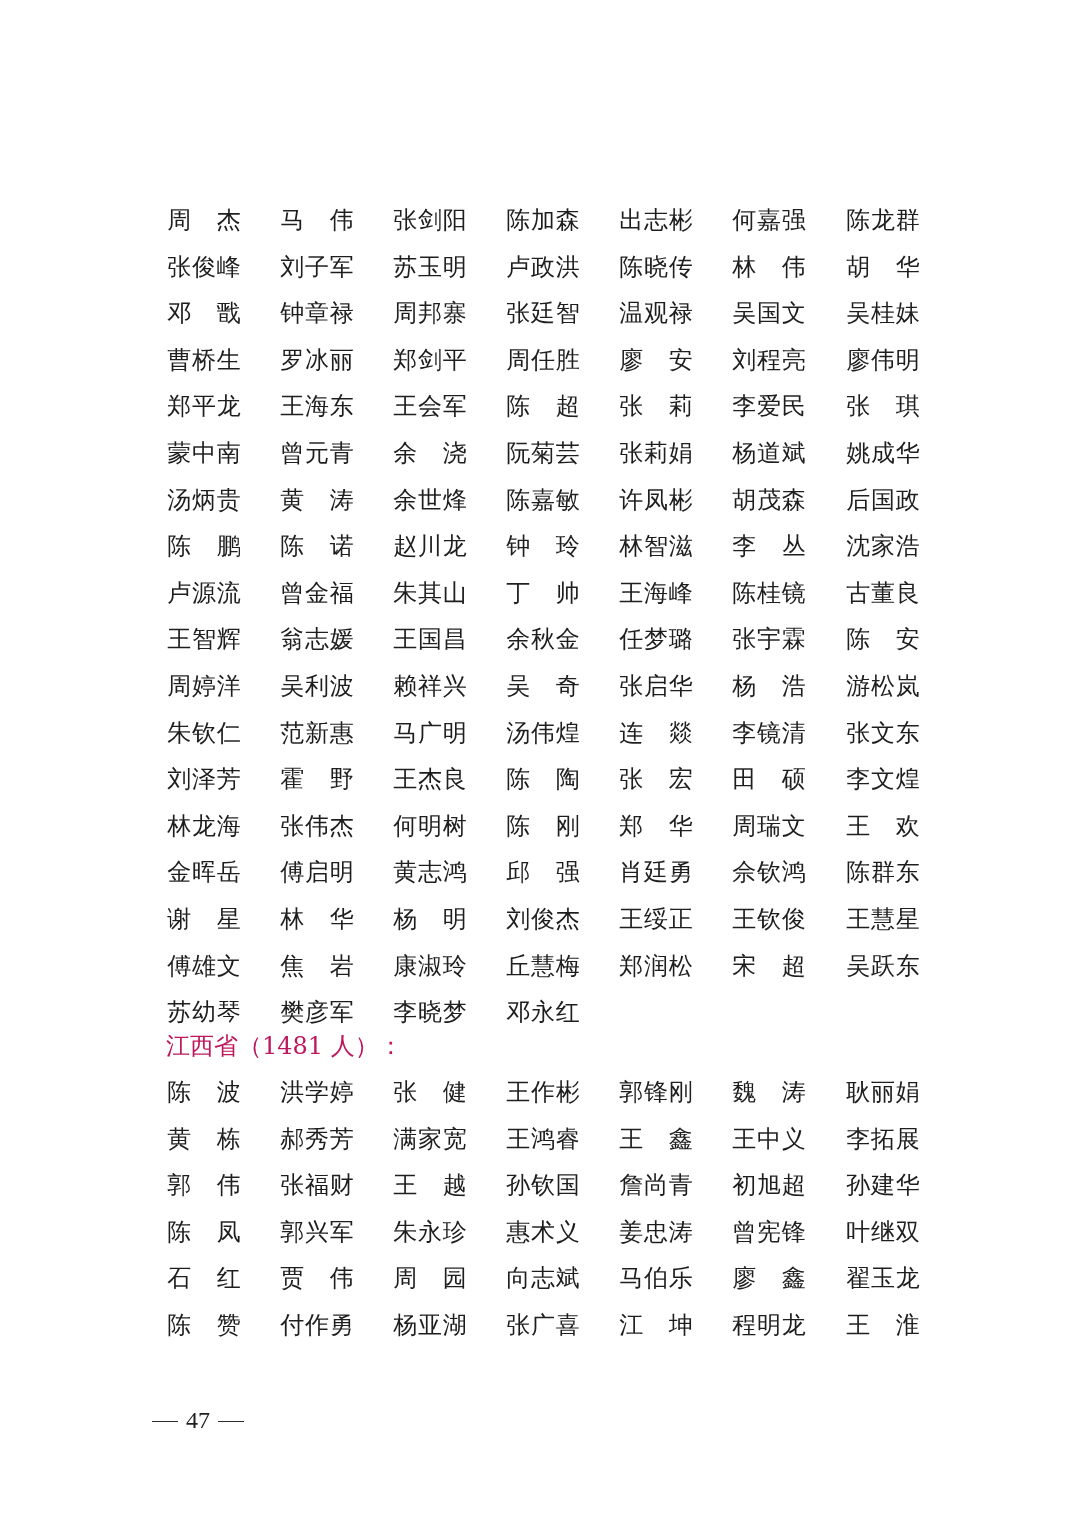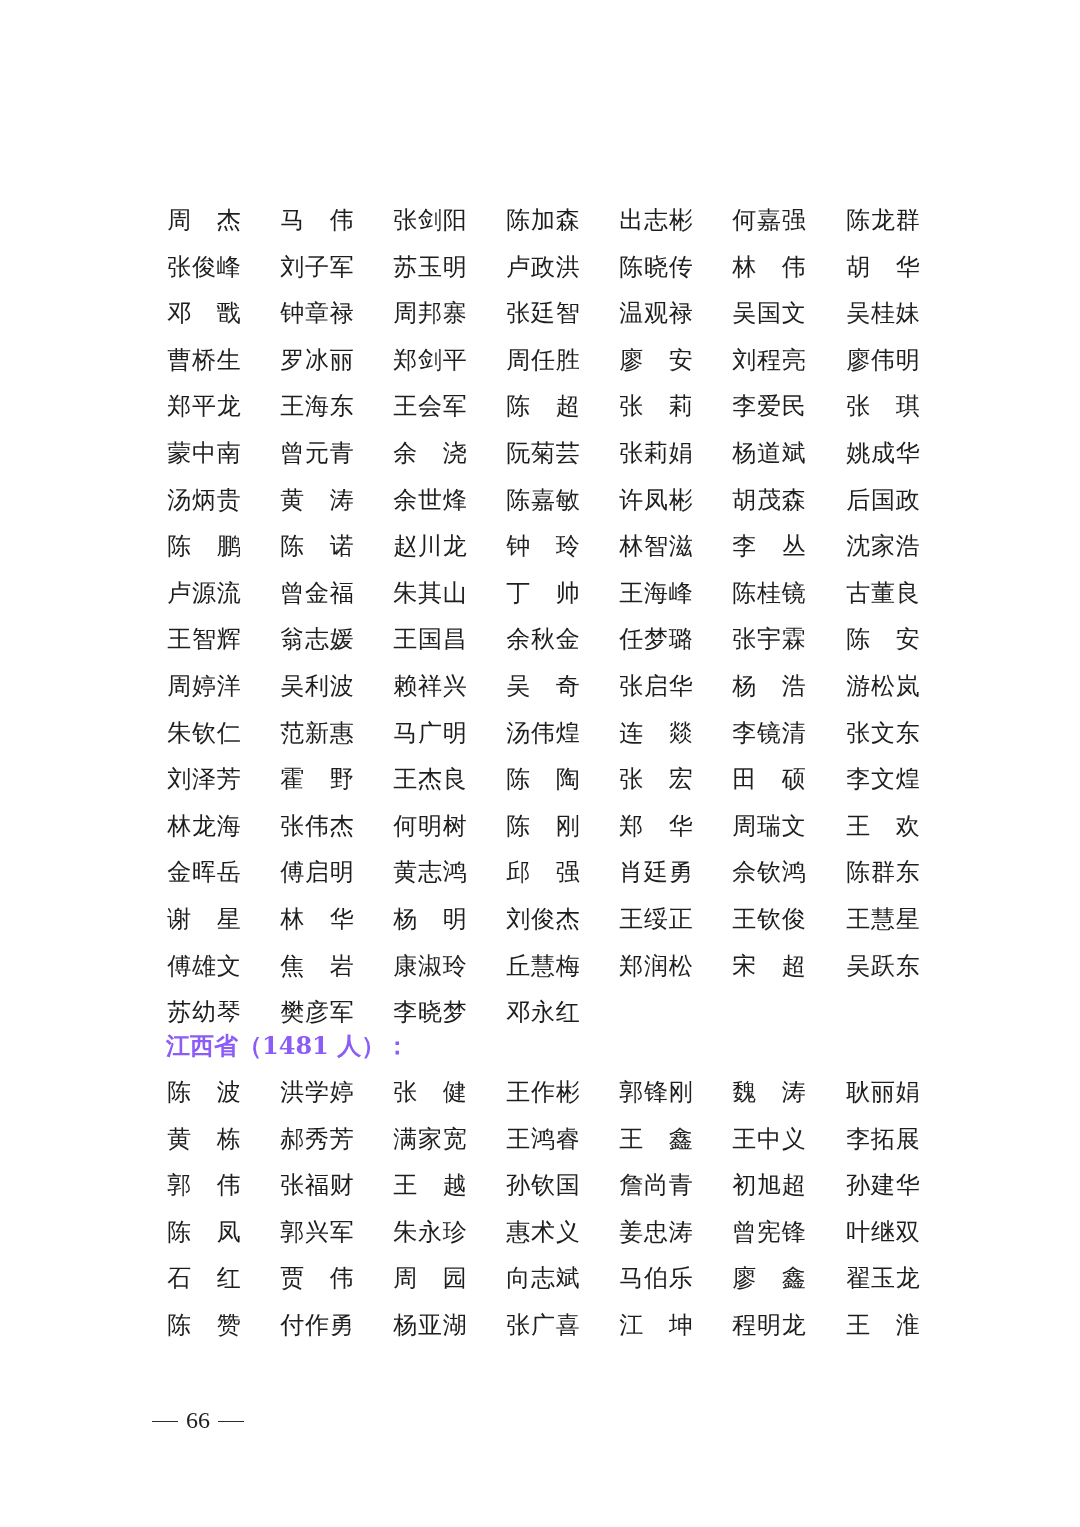--- a/index.html
+++ b/index.html
@@ -47,23 +47,23 @@
       display: inline-block;
       width: 24.5px;
       text-align: center;
     }
     .section-heading {
       position: absolute;
       left: 166px;
       top: 1031px;
       font-size: 24px;
       line-height: 30px;
-      font-weight: bold;
+      font-weight: normal;
       white-space: nowrap;
-      color: #8b5cf6;
+      color: #be185d;
     }
     .page-number {
       position: absolute;
       left: 150px;
       top: 1405px;
       font-size: 24px;
       line-height: 30px;
       white-space: nowrap;
       font-family: "Liberation Serif", "DejaVu Serif", serif;
       color: #1e1e1e;
@@ -911,15 +911,15 @@
           <span class="ch">龙</span>
         </div>
         <div class="name-cell" title="王淮" style="left: 679px;">
           <span class="ch">王</span>
           <span class="ch">淮</span>
         </div>
       </div>
     </div>
 
   <div class="page-number">
-    <span class="dash first"></span><span>66</span><span class="dash"></span>
+    <span class="dash first"></span><span>47</span><span class="dash"></span>
   </div>
 </div>
 
 </body></html>

